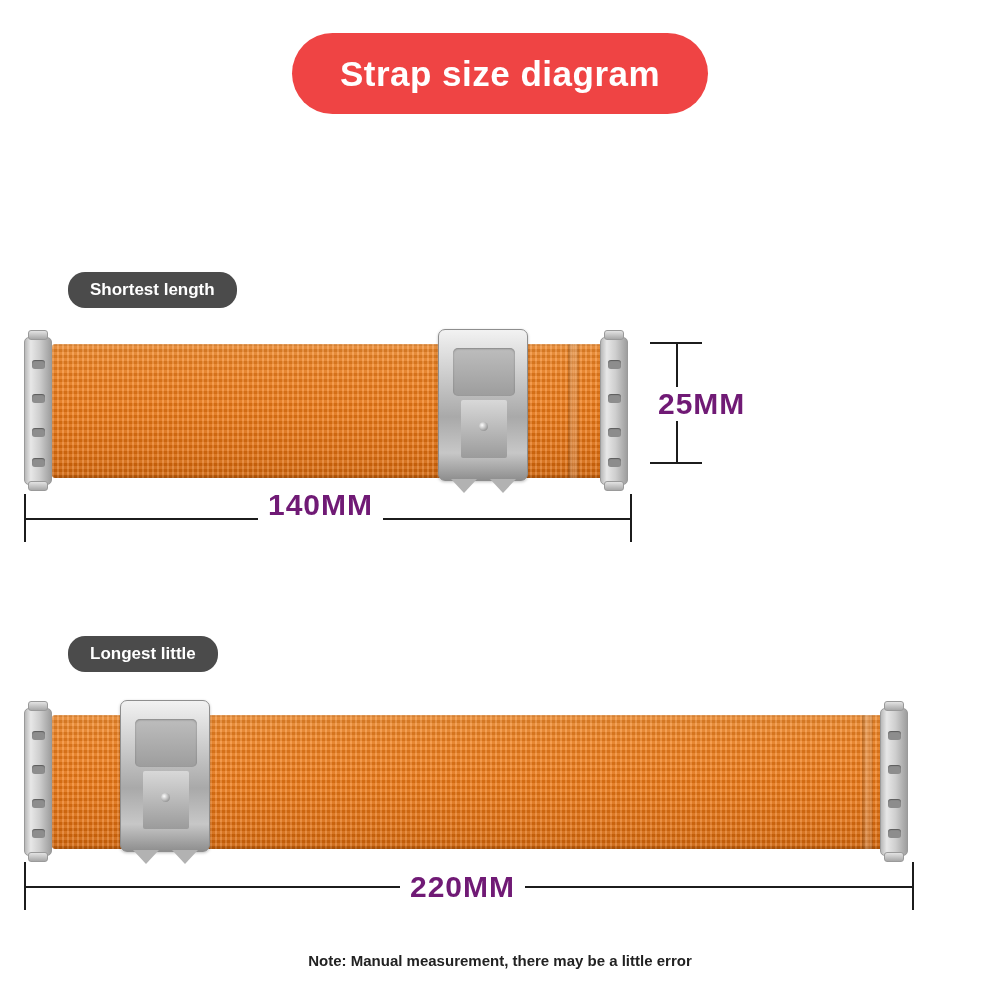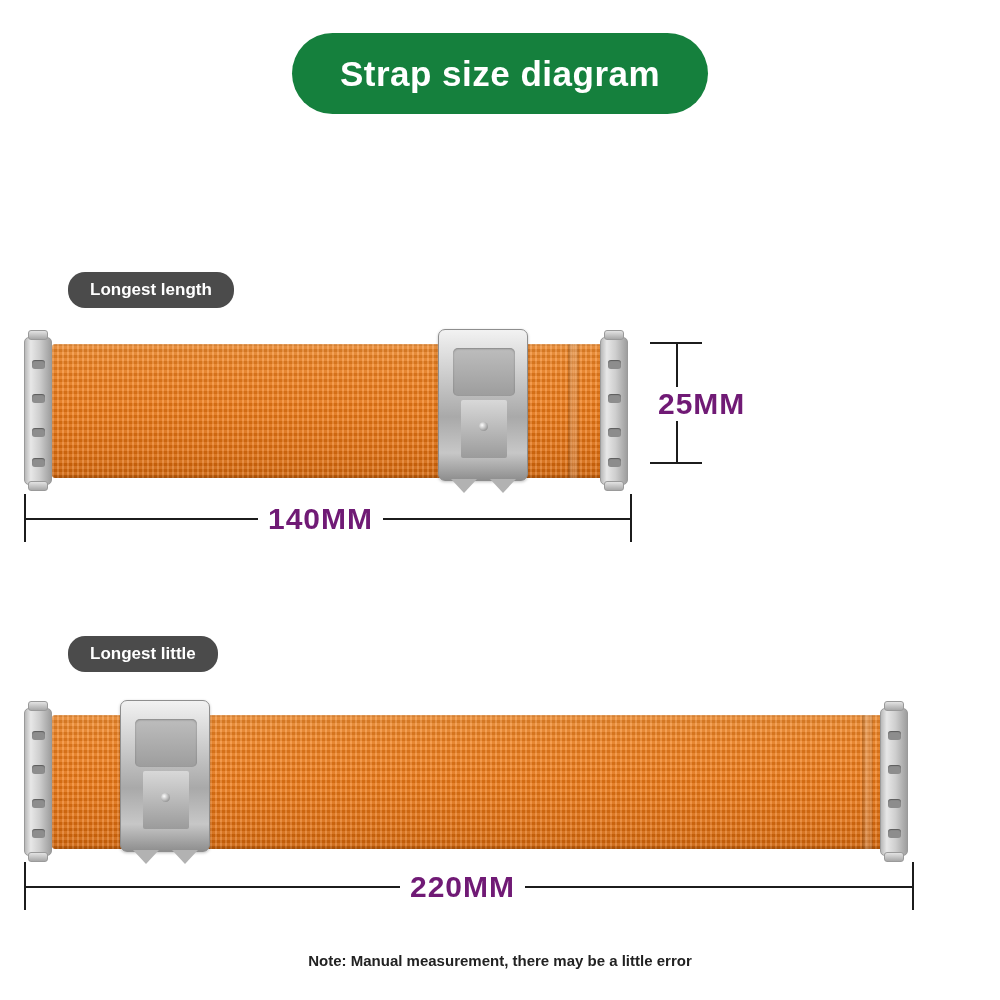--- a/index.html
+++ b/index.html
@@ -15,21 +15,21 @@
     position: relative;
   }
 
   
   .title-pill {
     position: absolute;
     left: 292px;
     top: 33px;
     width: 416px;
     height: 81px;
-    background: #15803d;
+    background: #ef4444;
     border-radius: 41px;
     display: flex;
     align-items: center;
     justify-content: center;
     box-sizing: border-box;
   }
   .title-pill .title-text {
     color: #ffffff;
     font-size: 35px;
     font-weight: bold;
@@ -176,21 +176,21 @@
     color: #222222;
   }
 </style>
 </head>
 <body>
 
 <div class="title-pill">
   <span class="title-text">Strap size diagram</span>
 </div>
 
-<div class="chip" id="chip-short">Longest length</div>
+<div class="chip" id="chip-short">Shortest length</div>
 
 <div class="strap-wrap">
 
   <div class="lug" style="left:24px; top:337px; height:148px;">
     <div class="notch" style="top:22px;"></div>
     <div class="notch" style="top:56px;"></div>
     <div class="notch" style="top:90px;"></div>
     <div class="notch" style="top:120px;"></div>
   </div>
   <div class="lug-tab" style="left:28px; top:330px;"></div>
@@ -220,21 +220,21 @@
 </div>
 
 <div class="dim-line-v" style="left:676px; top:342px; height:122px;"></div>
 <div class="tick-h" style="left:650px; top:342px; width:52px;"></div>
 <div class="tick-h" style="left:650px; top:462px; width:52px;"></div>
 <div class="dim-label" style="left:648px; top:387px;">25MM</div>
 
 <div class="dim-line-h" style="left:24px; top:518px; width:608px;"></div>
 <div class="tick-v" style="left:24px; top:494px; height:48px;"></div>
 <div class="tick-v" style="left:630px; top:494px; height:48px;"></div>
-<div class="dim-label" style="left:258px; top:502px;">140MM</div>
+<div class="dim-label" style="left:258px; top:488px;">140MM</div>
 
 <div class="chip" id="chip-long">Longest little</div>
 
 <div class="strap-wrap">
 
   <div class="lug" style="left:24px; top:708px; height:148px;">
     <div class="notch" style="top:22px;"></div>
     <div class="notch" style="top:56px;"></div>
     <div class="notch" style="top:90px;"></div>
     <div class="notch" style="top:120px;"></div>

